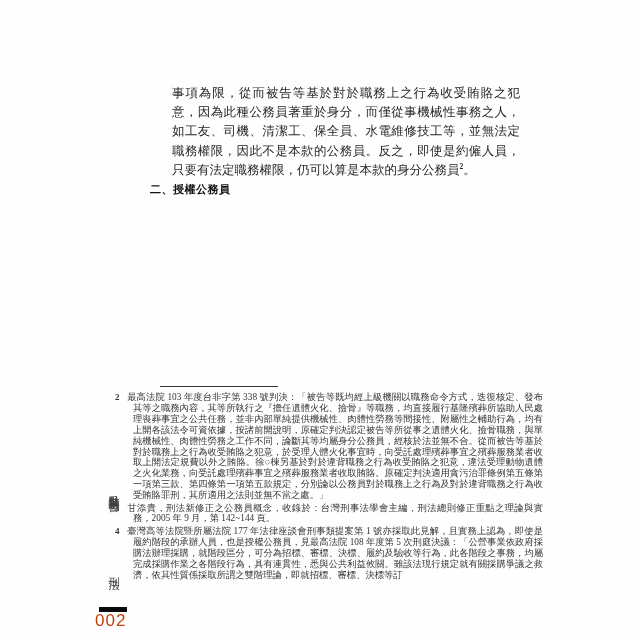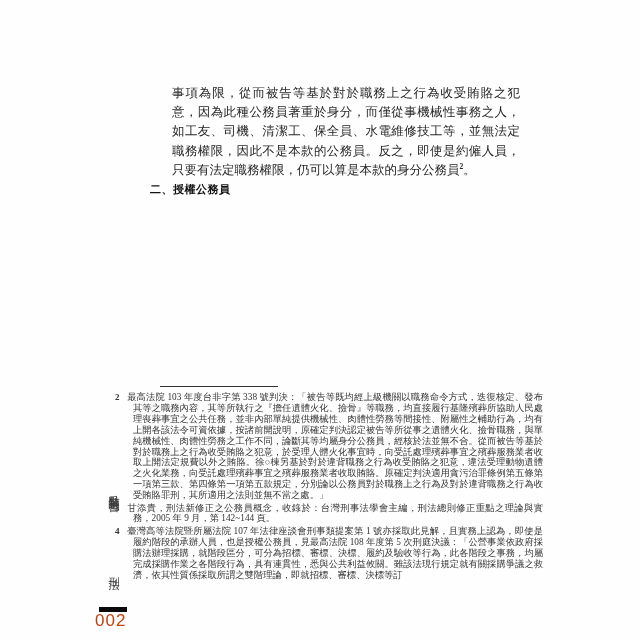--- a/index.html
+++ b/index.html
@@ -78,21 +78,21 @@
   </div>
 
   <div class="fn-rule"></div>
 
   <div class="footnotes">
 
     <p class="footnote"><span class="fn-num">2</span><span>最高法院 103 年度台非字第 338 號判決：「被告等既均經上級機關以職務命令方式，迭復核定、發布其等之職務內容，其等所執行之『擔任遺體火化、撿骨』等職務，均直接履行基隆殯葬所協助人民處理喪葬事宜之公共任務，並非內部單純提供機械性、肉體性勞務等間接性、附屬性之輔助行為，均有上開各該法令可資依據，按諸前開說明，原確定判決認定被告等所從事之遺體火化、撿骨職務，與單純機械性、肉體性勞務之工作不同，論斷其等均屬身分公務員，經核於法並無不合。從而被告等基於對於職務上之行為收受賄賂之犯意，於受理人體火化事宜時，向受託處理殯葬事宜之殯葬服務業者收取上開法定規費以外之賄賂。徐○棟另基於對於違背職務之行為收受賄賂之犯意，違法受理動物遺體之火化業務，向受託處理殯葬事宜之殯葬服務業者收取賄賂。原確定判決適用貪污治罪條例第五條第一項第三款、第四條第一項第五款規定，分別論以公務員對於職務上之行為及對於違背職務之行為收受賄賂罪刑，其所適用之法則並無不當之處。」</span></p>
 
     <p class="footnote"><span class="fn-num">3</span><span>甘添貴，刑法新修正之公務員概念，收錄於：台灣刑事法學會主編，刑法總則修正重點之理論與實務，2005 年 9 月，第 142~144 頁。</span></p>
 
-    <p class="footnote"><span class="fn-num">4</span><span>臺灣高等法院暨所屬法院 107 年法律座談會刑事類提案第 1 號亦採取此見解，且實務上認為，即使是履約階段的承辦人員，也是授權公務員，見最高法院 108 年度第 5 次刑庭決議：「公營事業依政府採購法辦理採購，就階段區分，可分為招標、審標、決標、履約及驗收等行為，此各階段之事務，均屬完成採購作業之各階段行為，具有連貫性，悉與公共利益攸關。雖該法現行規定就有關採購爭議之救濟，依其性質係採取所謂之雙階理論，即就招標、審標、決標等訂</span></p>
+    <p class="footnote"><span class="fn-num">4</span><span>臺灣高等法院暨所屬法院 177 年法律座談會刑事類提案第 1 號亦採取此見解，且實務上認為，即使是履約階段的承辦人員，也是授權公務員，見最高法院 108 年度第 5 次刑庭決議：「公營事業依政府採購法辦理採購，就階段區分，可分為招標、審標、決標、履約及驗收等行為，此各階段之事務，均屬完成採購作業之各階段行為，具有連貫性，悉與公共利益攸關。雖該法現行規定就有關採購爭議之救濟，依其性質係採取所謂之雙階理論，即就招標、審標、決標等訂</span></p>
 
   </div>
 
   <div class="side-series">爭點解題書</div>
   <div class="side-subject">刑法</div>
   <div class="side-rule"></div>
   <div class="page-number">002</div>
 
 </div>
 

